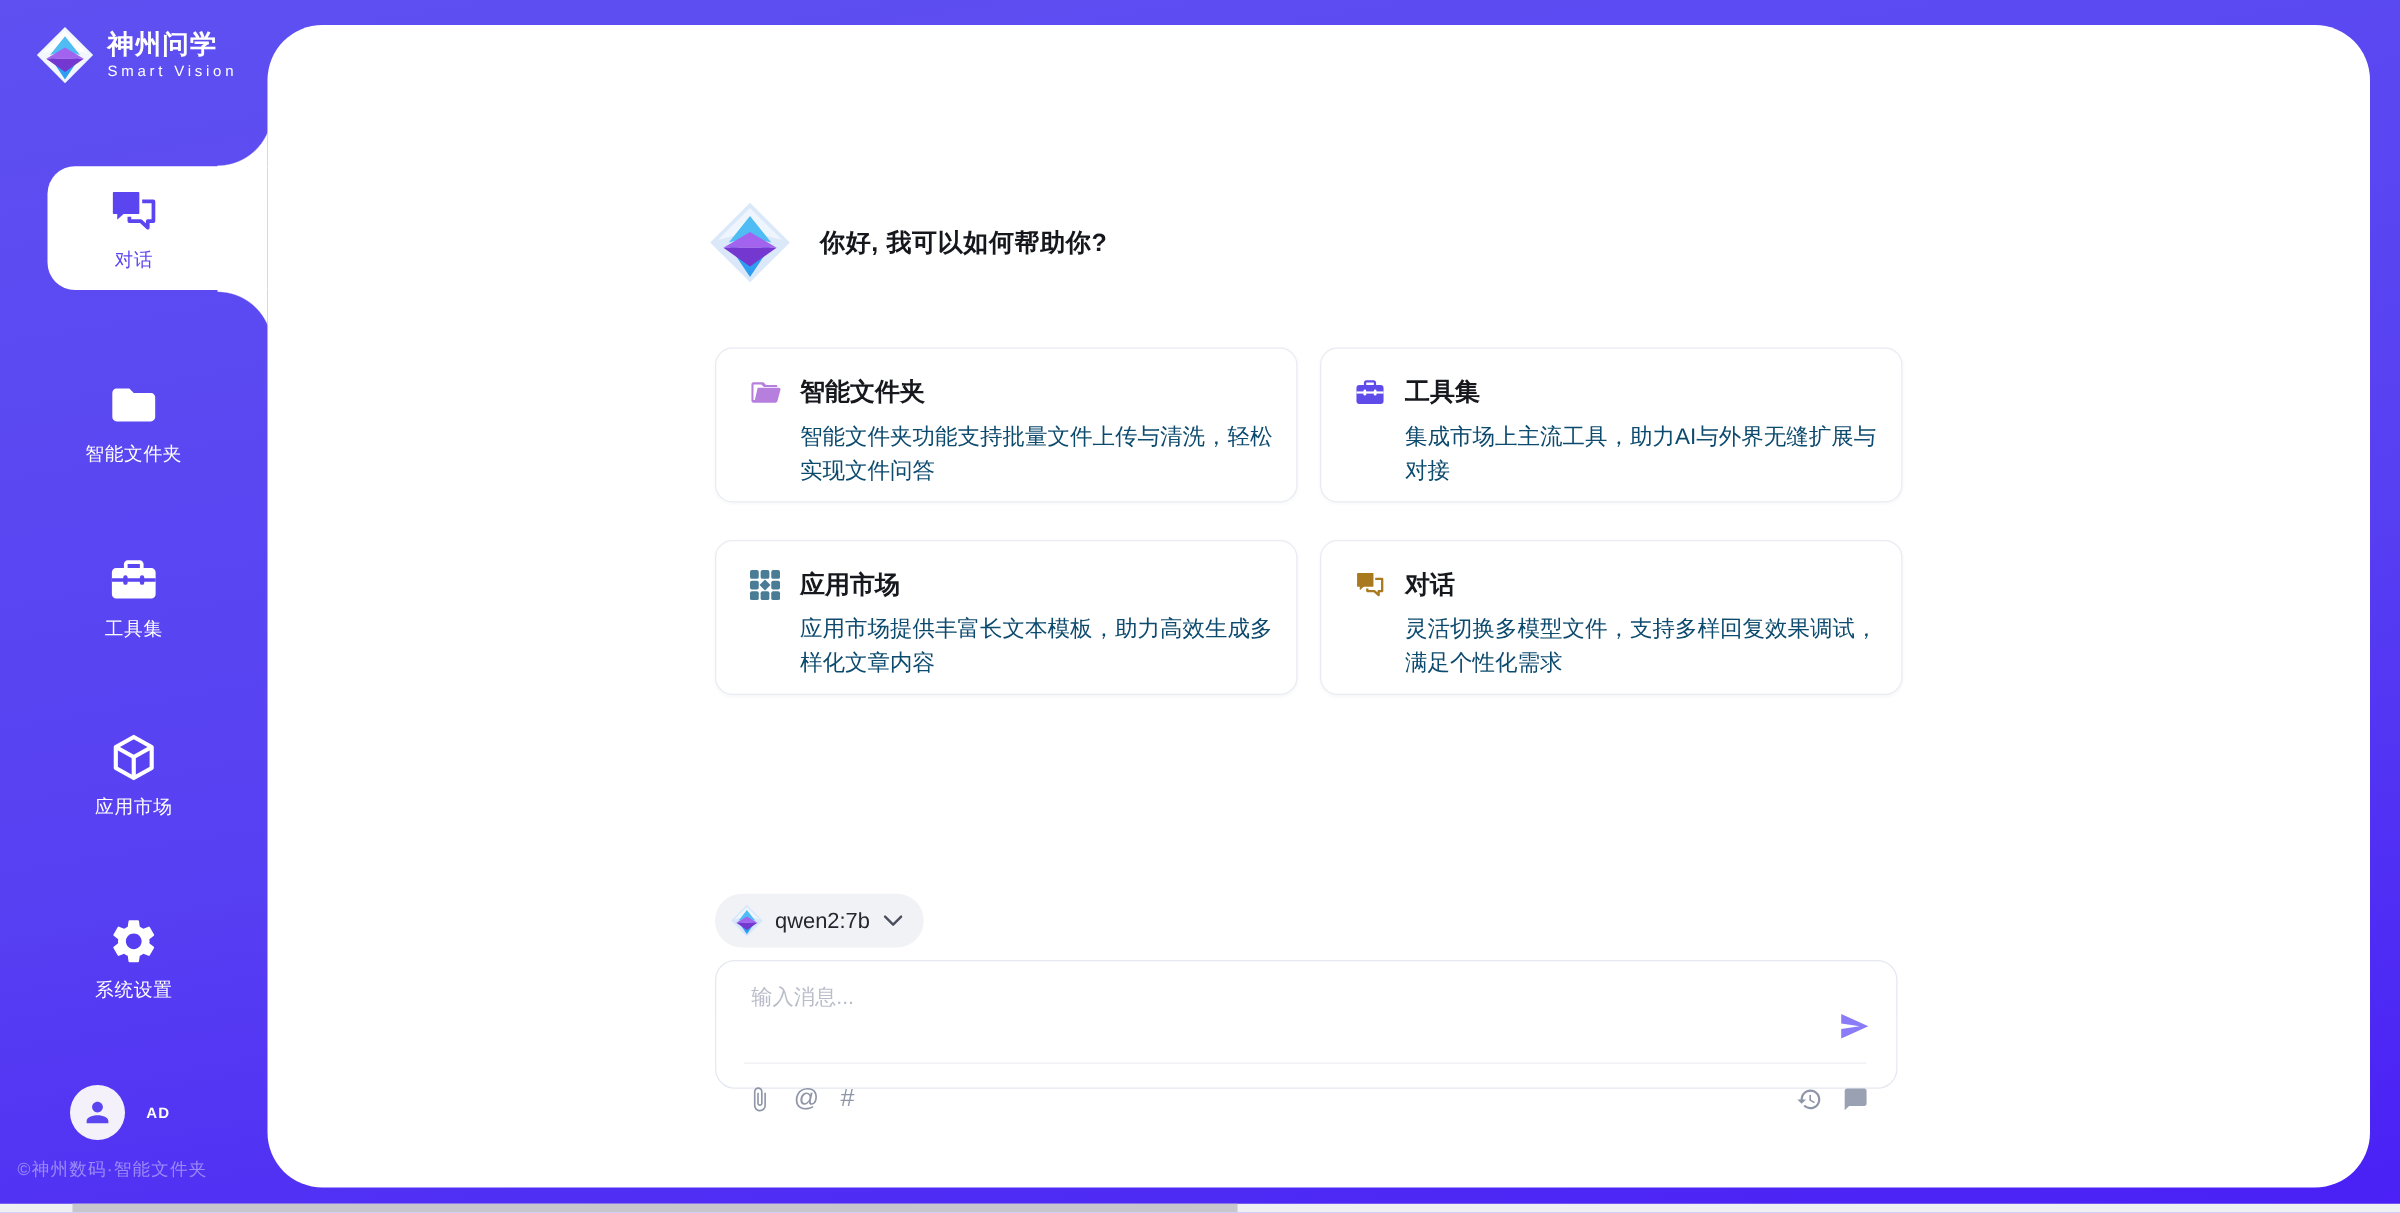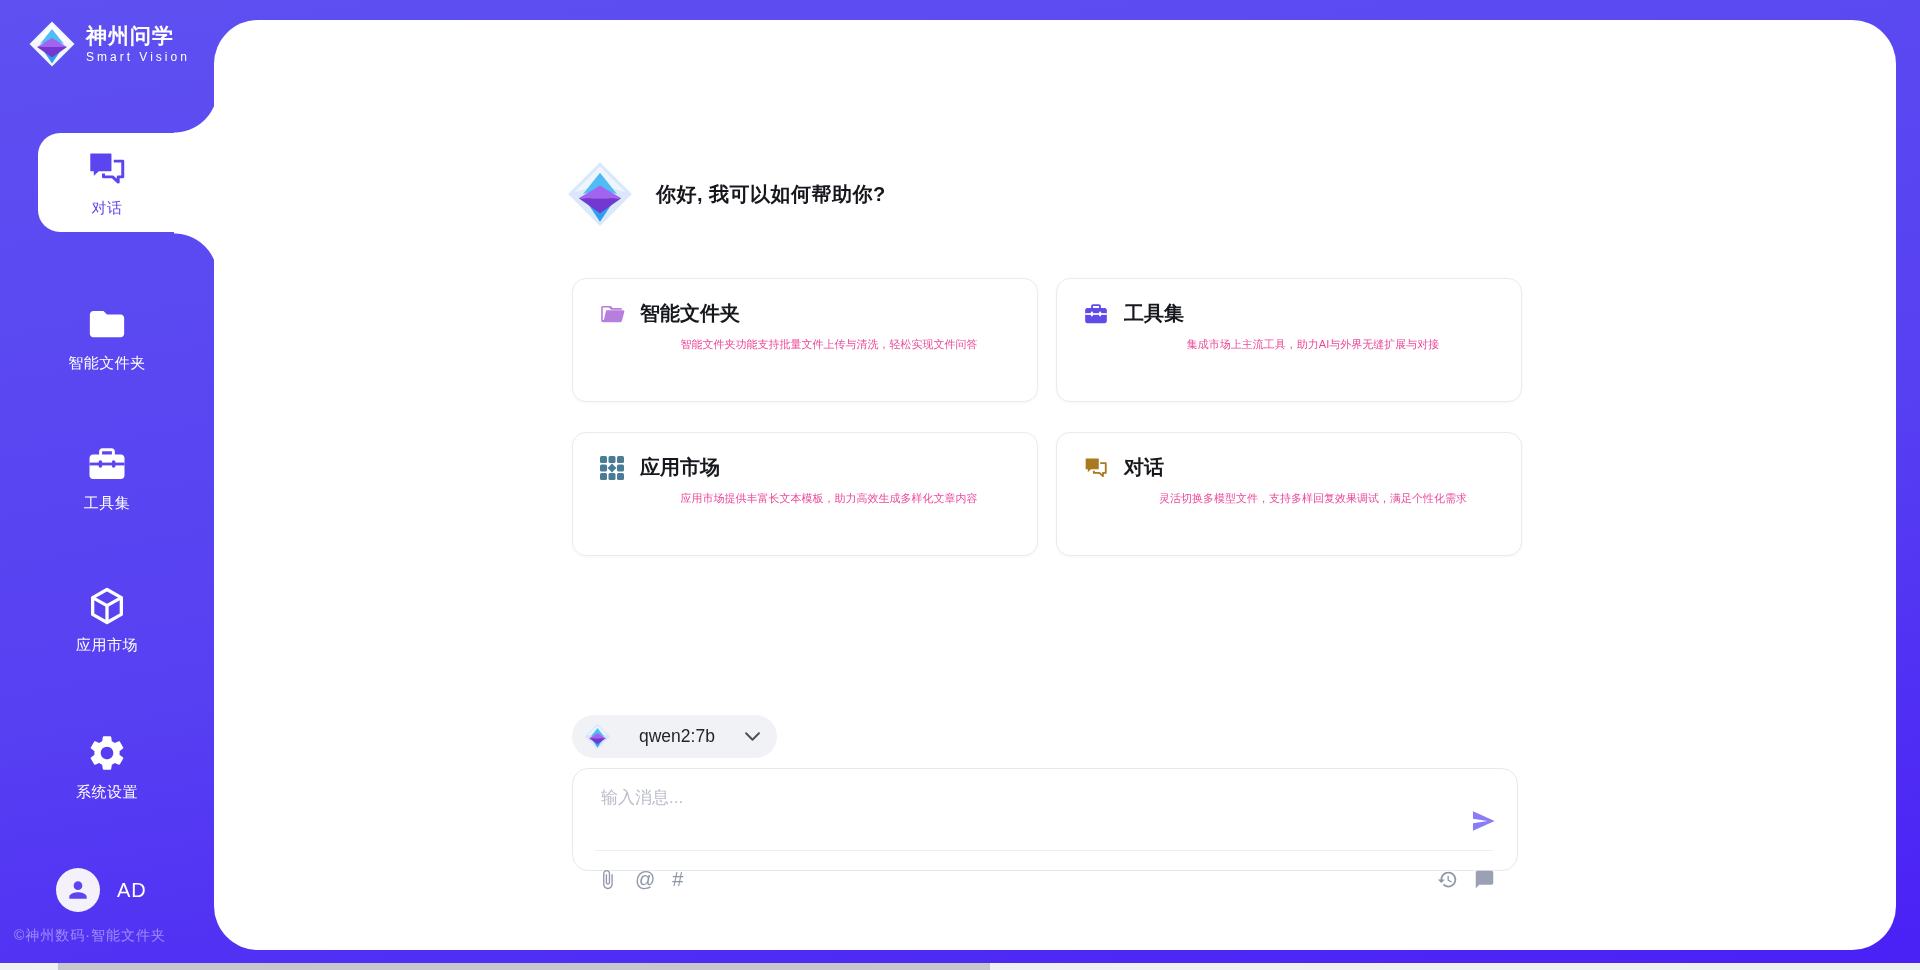--- a/index.html
+++ b/index.html
@@ -24,35 +24,35 @@
   .nav-item .nav-label{font-size:15px;letter-spacing:0.5px;}
   .nav-item.active{color:#5b45f0;}
   .nav-chat{top:148px;}
   .nav-folder{top:303px;}
   .nav-tools{top:443px;}
   .nav-market{top:585px;}
   .nav-settings{top:732px;justify-content:space-between;}
   .user-row{position:absolute;left:56px;top:868px;display:flex;align-items:center;gap:17px;}
   .avatar{width:44px;height:44px;border-radius:50%;background:#f4f1fb;display:flex;align-items:center;justify-content:center;}
   .avatar svg{width:26px;height:26px;color:#5b45f0;}
-  .user-name{color:#ffffff;font-size:20px;font-weight:400;letter-spacing:1px;}
+  .user-name{color:#ffffff;font-size:12px;font-weight:700;letter-spacing:1px;}
   .copyright{position:absolute;left:14px;top:927px;font-size:14px;color:rgba(255,255,255,0.42);letter-spacing:1px;}
   
   .greeting{position:absolute;left:352px;top:140px;display:flex;align-items:center;gap:22px;}
   .greeting-diamond{width:68px;height:68px;}
   .greeting-title{font-size:20px;font-weight:800;color:#15171c;letter-spacing:0.5px;}
   
   .cards{position:absolute;left:358px;top:258px;display:grid;grid-template-columns:466px 466px;column-gap:18px;row-gap:30px;}
   .card{box-sizing:border-box;height:124px;background:#ffffff;border:1px solid #e9ebf2;border-radius:14px;padding:21px 24px 0 26px;box-shadow:0 1px 3px rgba(30,40,90,0.04);cursor:pointer;}
   .card-head{display:flex;align-items:center;gap:15px;}
   .card-icon{width:26px;height:26px;flex:0 0 auto;display:block;}
   .card-title{font-size:20px;font-weight:800;color:#16181d;}
-  .card-desc{margin-top:9px;margin-left:41px;width:378px;font-size:11px;line-height:1.5;color:#ec4899;text-align:center;}
-  
-  .model-pill{position:absolute;left:358px;top:695px;height:43px;background:#f1f2f6;border-radius:22px;display:inline-flex;align-items:center;gap:28px;padding:0 17px 0 12px;cursor:pointer;}
+  .card-desc{margin-top:9px;margin-left:41px;width:378px;font-size:18px;line-height:1.5;color:#0c4a6e;}
+  
+  .model-pill{position:absolute;left:358px;top:695px;height:43px;background:#f1f2f6;border-radius:22px;display:inline-flex;align-items:center;gap:9px;padding:0 17px 0 12px;cursor:pointer;}
   .model-diamond{width:27px;height:27px;}
   .model-value{font-size:17.5px;color:#23262e;}
   .model-chevron{width:15px;height:9px;color:#4a4f5c;margin-left:2px;}
   
   .composer{position:absolute;left:358px;top:748px;width:946px;height:103px;box-sizing:border-box;background:#ffffff;border:1.5px solid #e5e8f0;border-radius:16px;}
   .composer textarea{position:absolute;left:26px;top:15px;width:840px;height:58px;border:none;outline:none;resize:none;background:transparent;font-size:17px;color:#333;font-family:inherit;}
   .composer textarea::placeholder{color:#b9bdc9;}
   .send-btn{position:absolute;left:896px;top:38px;width:28px;height:28px;color:#8a7bf8;cursor:pointer;background:none;border:none;padding:0;}
   .send-btn svg{width:28px;height:28px;}
   .composer-divider{position:absolute;left:22px;top:81px;width:898px;height:1px;background:#edeef3;}

